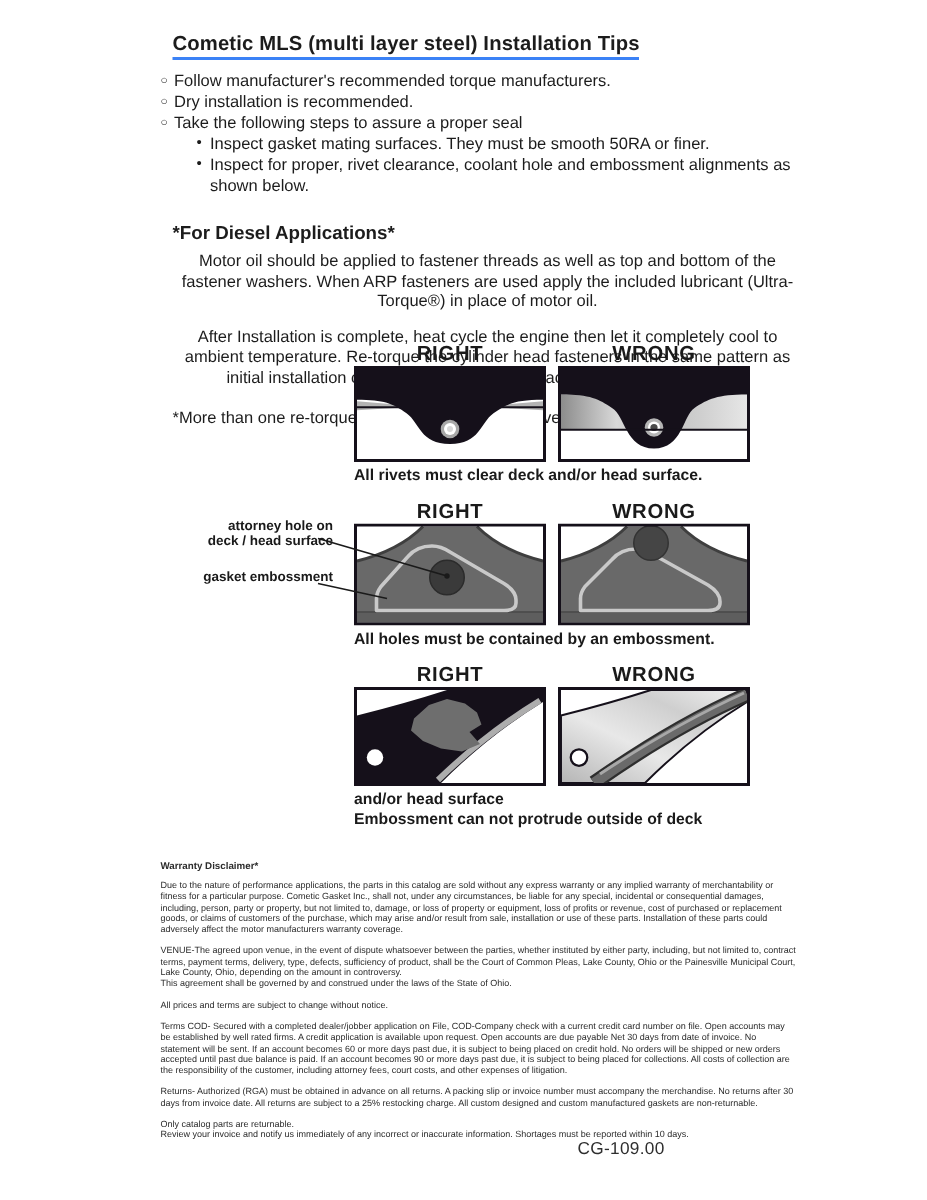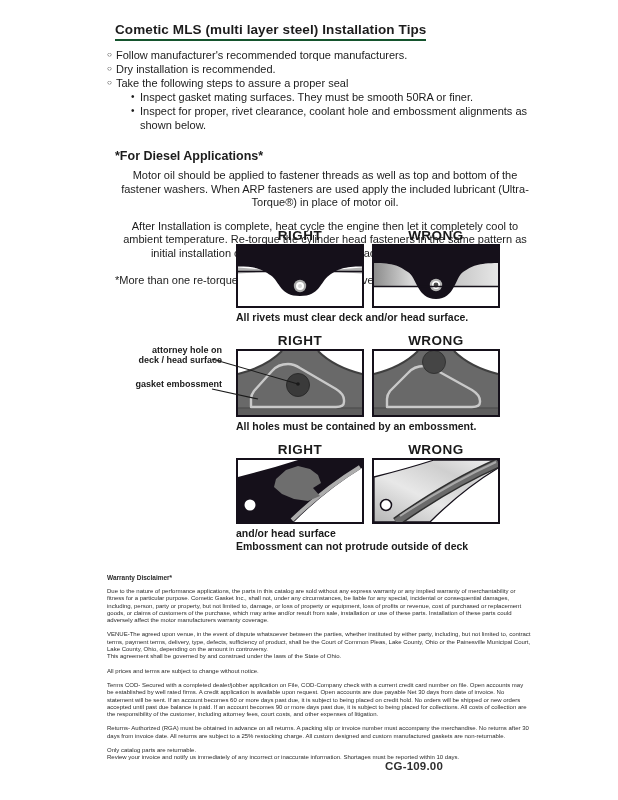--- a/index.html
+++ b/index.html
@@ -9,21 +9,21 @@
     background:#ffffff;
     font-family:"Liberation Sans","DejaVu Sans",sans-serif;
     color:#1c1c1c;
     overflow:hidden;
   }
   
   .sec-top{position:absolute;left:107px;top:20px;width:428px;}
   .doc-title{
     display:inline-block;
     font-size:13.5px;font-weight:bold;letter-spacing:.1px;
-    border-bottom:2px solid #14532d;padding-bottom:2px;margin:0 0 7px 8px;
+    border-bottom:2px solid #3b82f6;padding-bottom:2px;margin:0 0 7px 8px;
   }
   .b-row{display:flex;align-items:flex-start;line-height:14px;font-size:11px;}
   .b-marker{width:9px;flex:0 0 9px;font-size:8px;line-height:14px;color:#1c1c1c;}
   .sb-row{display:flex;align-items:flex-start;line-height:14px;font-size:11px;margin-left:24px;}
   .sb-marker{width:9px;flex:0 0 9px;font-size:10px;line-height:14px;}
   .diesel-h{font-size:12.5px;font-weight:bold;margin:17px 0 6px 8px;}
   .para{font-size:11px;line-height:13.5px;margin:0 0 10px 8px;text-align:center;}
   .note{font-size:11px;line-height:13.5px;margin:14px 0 0 8px;}
   
   .sec-diagrams{position:absolute;left:0;top:228px;width:618px;}
@@ -42,21 +42,21 @@
     font-size:9px;line-height:10px;color:#1a1a1a;}
   .side-label-2{position:absolute;left:-140px;top:46px;width:126px;text-align:right;
     font-size:9px;line-height:10px;color:#1a1a1a;}
   .pointer-overlay{position:absolute;left:-140px;top:0;width:290px;height:90px;pointer-events:none;}
   
   .sec-warranty{position:absolute;left:107px;top:574px;width:424px;color:#2b2b2b;}
   .w-head{font-size:6.5px;font-weight:bold;margin:0 0 7px 0;}
   .w-p{font-size:6px;line-height:7.3px;margin:0 0 7px 0;text-align:left;}
   .w-p.tight{margin-top:-7px;}
   
-  .footer-code{position:absolute;left:385px;top:760px;font-size:11.5px;color:#2e2e2e;letter-spacing:.2px;font-weight:bold;}
+  .footer-code{position:absolute;left:385px;top:760px;font-size:11.5px;color:#2e2e2e;letter-spacing:.2px;}
 </style>
 </head>
 <body>
 
 <div class="page">
 
   <div class="sec-top">
     <h1 class="doc-title">Cometic MLS (multi layer steel) Installation Tips</h1>
 
     <div class="b-row">

